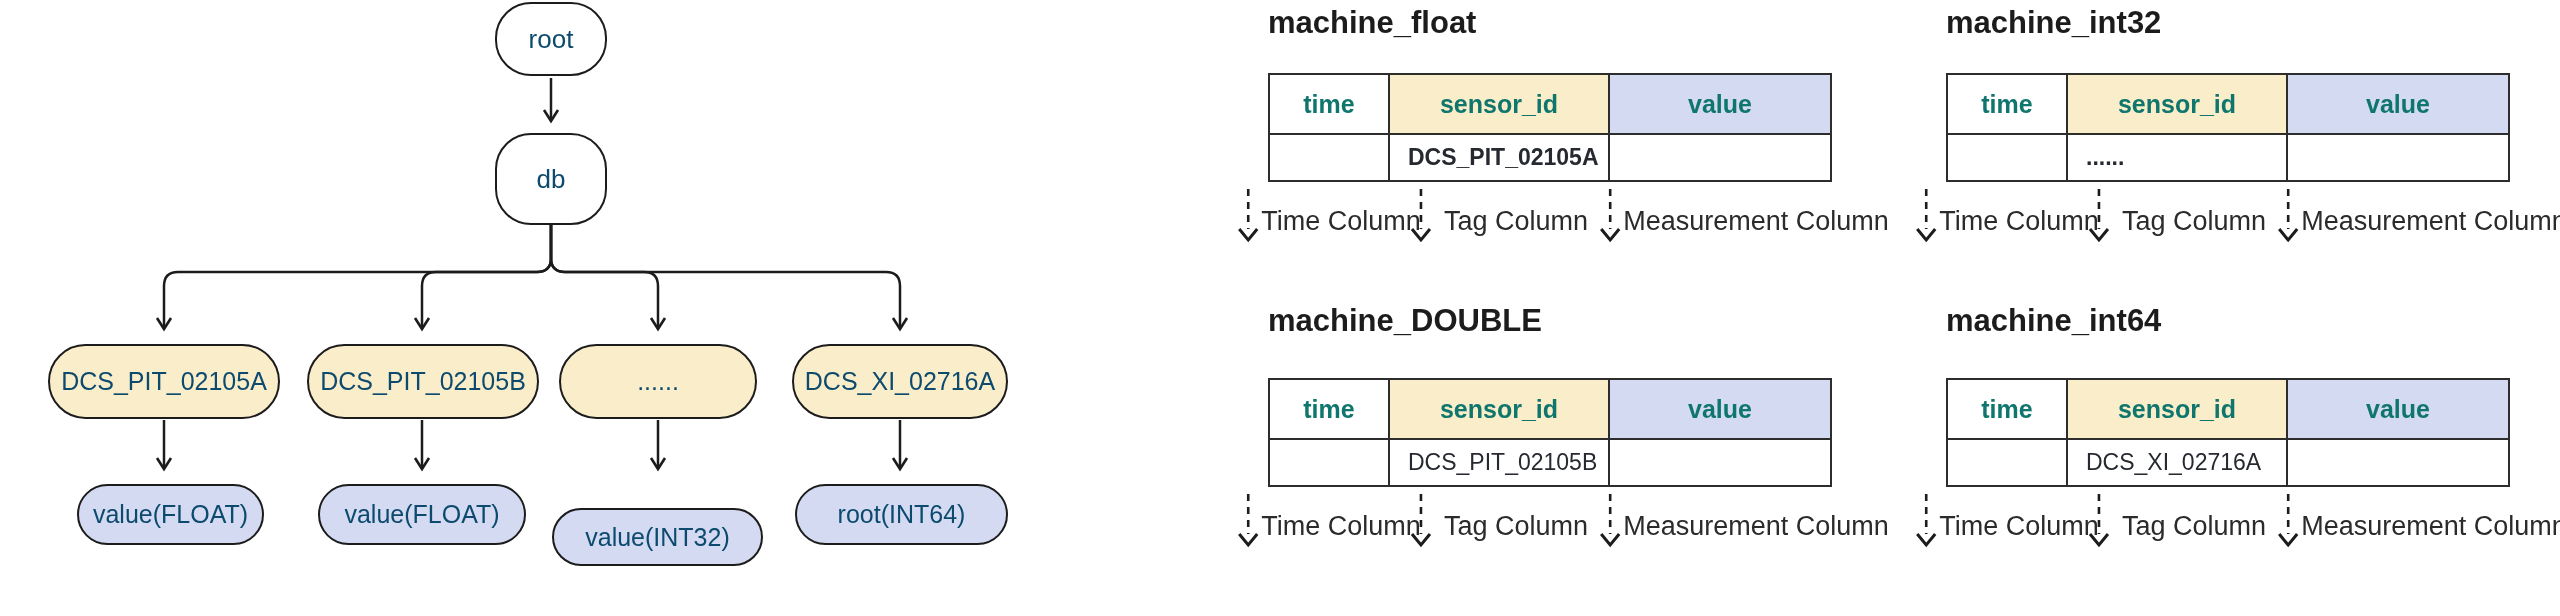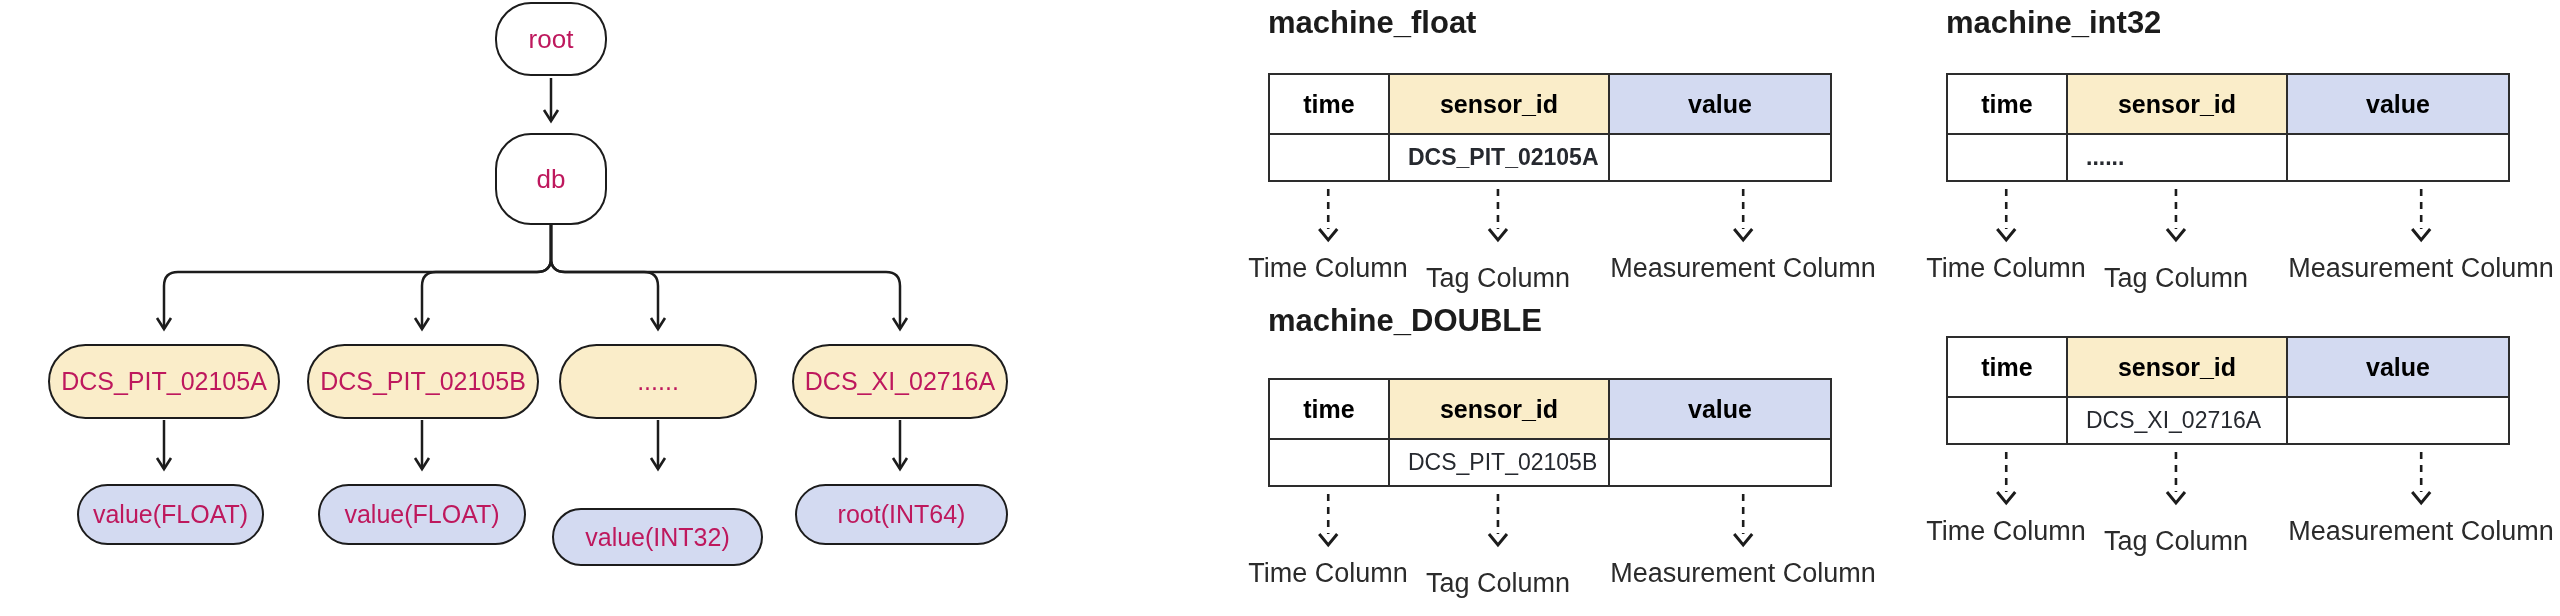--- a/index.html
+++ b/index.html
@@ -8,21 +8,21 @@
     font-family:"Liberation Sans", sans-serif;color:#232323;
   }
   .stage{position:absolute;inset:0;}
 
   
   .tree{position:absolute;left:0;top:0;width:1060px;height:616px;}
   .edges{position:absolute;left:0;top:0;}
   .node{
     position:absolute;box-sizing:border-box;border:2.5px solid #1c1c1c;background:#ffffff;
     display:flex;align-items:center;justify-content:center;
-    font-size:25px;color:#be185d;white-space:nowrap;
+    font-size:25px;color:#0c4a6e;white-space:nowrap;
   }
   .n-rootdb{border-radius:36px;font-size:26px;}
   .n-sensor{background:#faedc9;border-radius:38px;}
   .n-value{background:#d3daf1;border-radius:31px;font-size:25px;}
 
   .nroot{left:495px;top:2px;width:112px;height:74px;}
   .ndb  {left:495px;top:133px;width:112px;height:92px;}
   .s1{left:48px; top:344px;width:232px;height:75px;}
   .s2{left:307px;top:344px;width:232px;height:75px;}
   .s3{left:559px;top:344px;width:198px;height:75px;}
@@ -41,30 +41,30 @@
   .fig-title{font-size:31px;font-weight:bold;color:#1c1c1c;line-height:42px;white-space:nowrap;}
   .fig table{
     border-collapse:collapse;table-layout:fixed;width:562px;margin-top:29px;
     border:2.5px solid #2d2d2d;
   }
   .f3 table,.f4 table{margin-top:36px;}
   .fig td{border:2px solid #2d2d2d;box-sizing:border-box;overflow:hidden;}
   .fig col.w-time{width:120px;}
   .fig col.w-sensor{width:220px;}
   .fig col.w-value{width:222px;}
-  .head td{height:60px;font-size:25px;font-weight:bold;text-align:center;color:#000000;margin-top:31px;}
+  .head td{height:60px;font-size:25px;font-weight:bold;text-align:center;color:#0f766e;margin-top:31px;}
   .head .c-time{background:#ffffff;}
   .head .c-sensor{background:#faedc9;}
   .head .c-value{background:#d3daf1;}
   .datarow td{height:47px;font-size:23px;text-align:left;padding-left:18px;color:#26292f;background:#ffffff;}
   .datarow.boldrow td{font-weight:bold;}
 
   .drops{position:relative;height:108px;}
   .drop{position:absolute;top:6px;transform:translateX(-50%);
-        display:flex;flex-direction:column;align-items:center;}
+        display:flex;flex-direction:row;align-items:center;}
   .drop svg{display:block;}
   .drop-label{margin-top:9px;font-size:27px;color:#2b2b2b;white-space:nowrap;line-height:30px;}
   .d-time{left:60px;}
   .d-tag{left:230px;gap:10px;}
   .d-meas{left:451px;margin-left:24px;}
 </style>
 </head>
 <body>
 
 <div class="stage">
@@ -235,20 +235,21 @@
         <svg width="26" height="56" viewBox="0 0 26 56">
             <line x1="13" y1="1" x2="13" y2="41" stroke="#1c1c1c" stroke-width="2.6" stroke-dasharray="7 6"></line>
             <path d="M4,41 L13,52 L22,41" fill="none" stroke="#1c1c1c" stroke-width="3"></path>
           </svg>
         <span class="drop-label">Measurement Column</span>
       </div>
     </div>
   </section>
 
   <section class="fig f4">
+    <div class="fig-title">machine_int64</div>
     <table>
       <colgroup>
           <col class="w-time">
           <col class="w-sensor">
           <col class="w-value">
         </colgroup>
       <tbody>
       <tr class="head">
         <td class="c-time">time</td>
         <td class="c-sensor">sensor_id</td>

